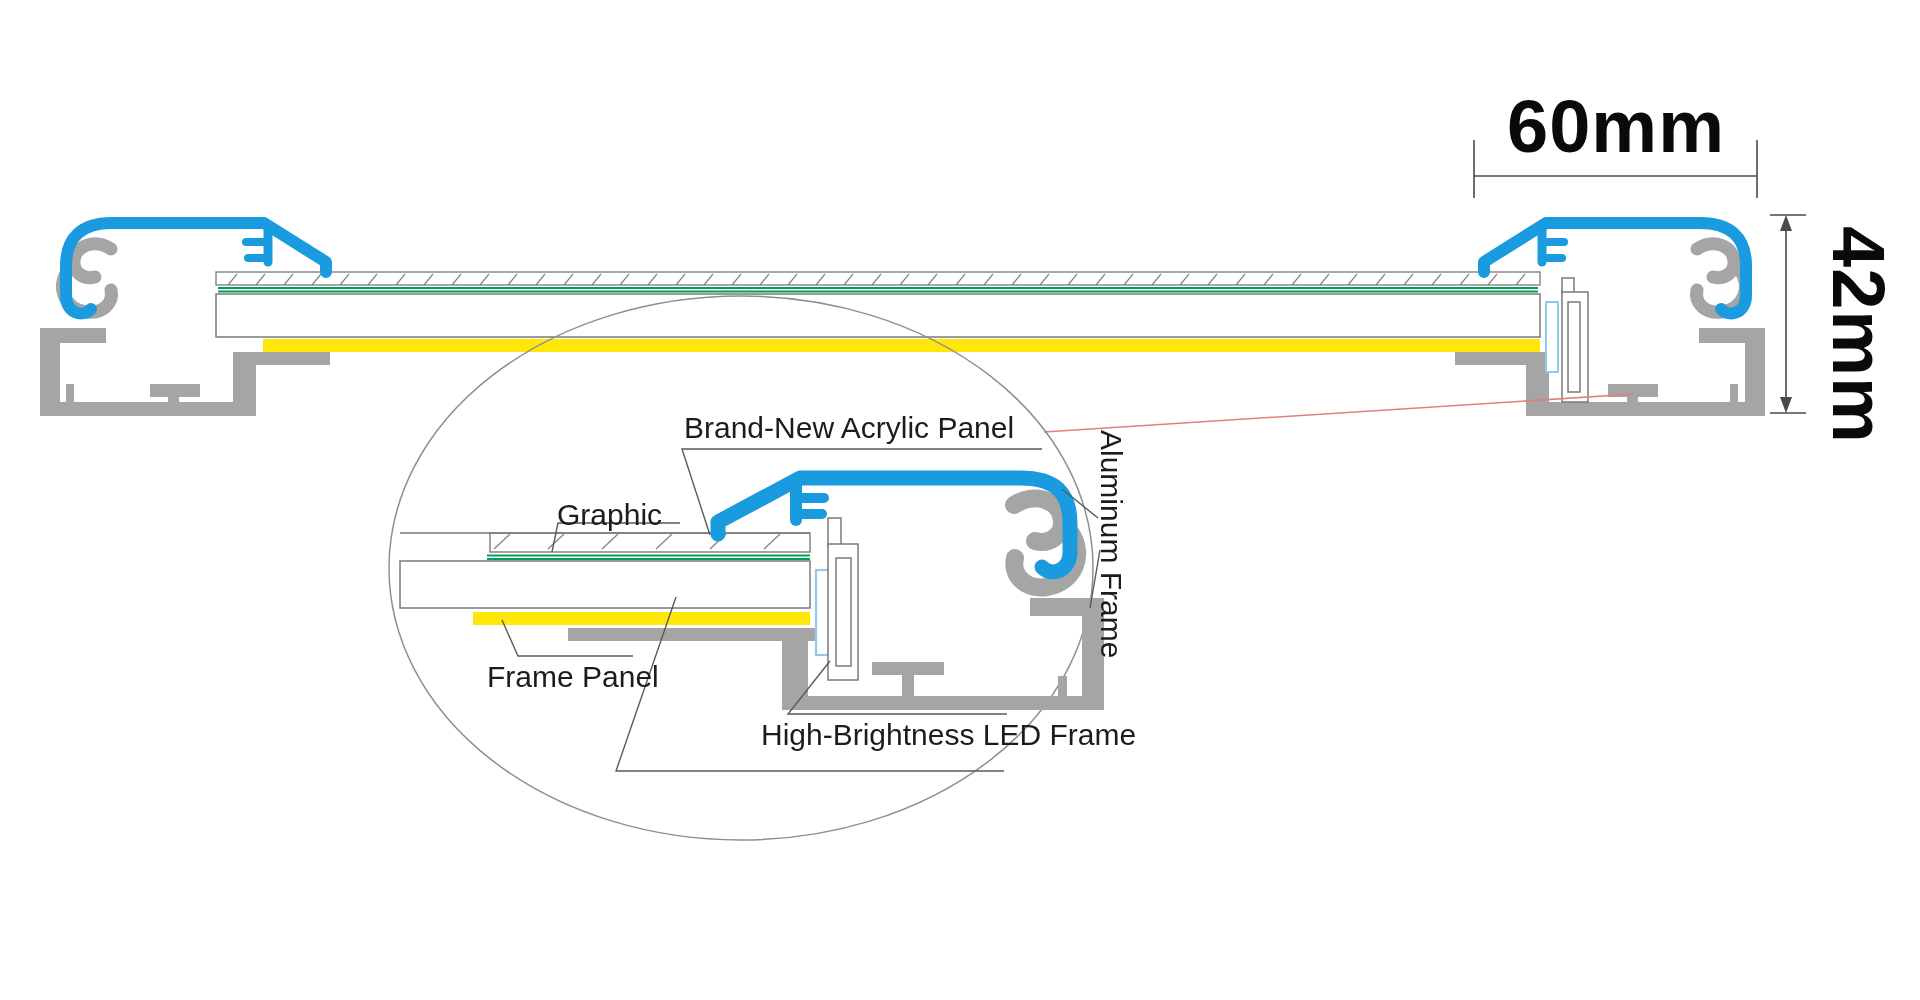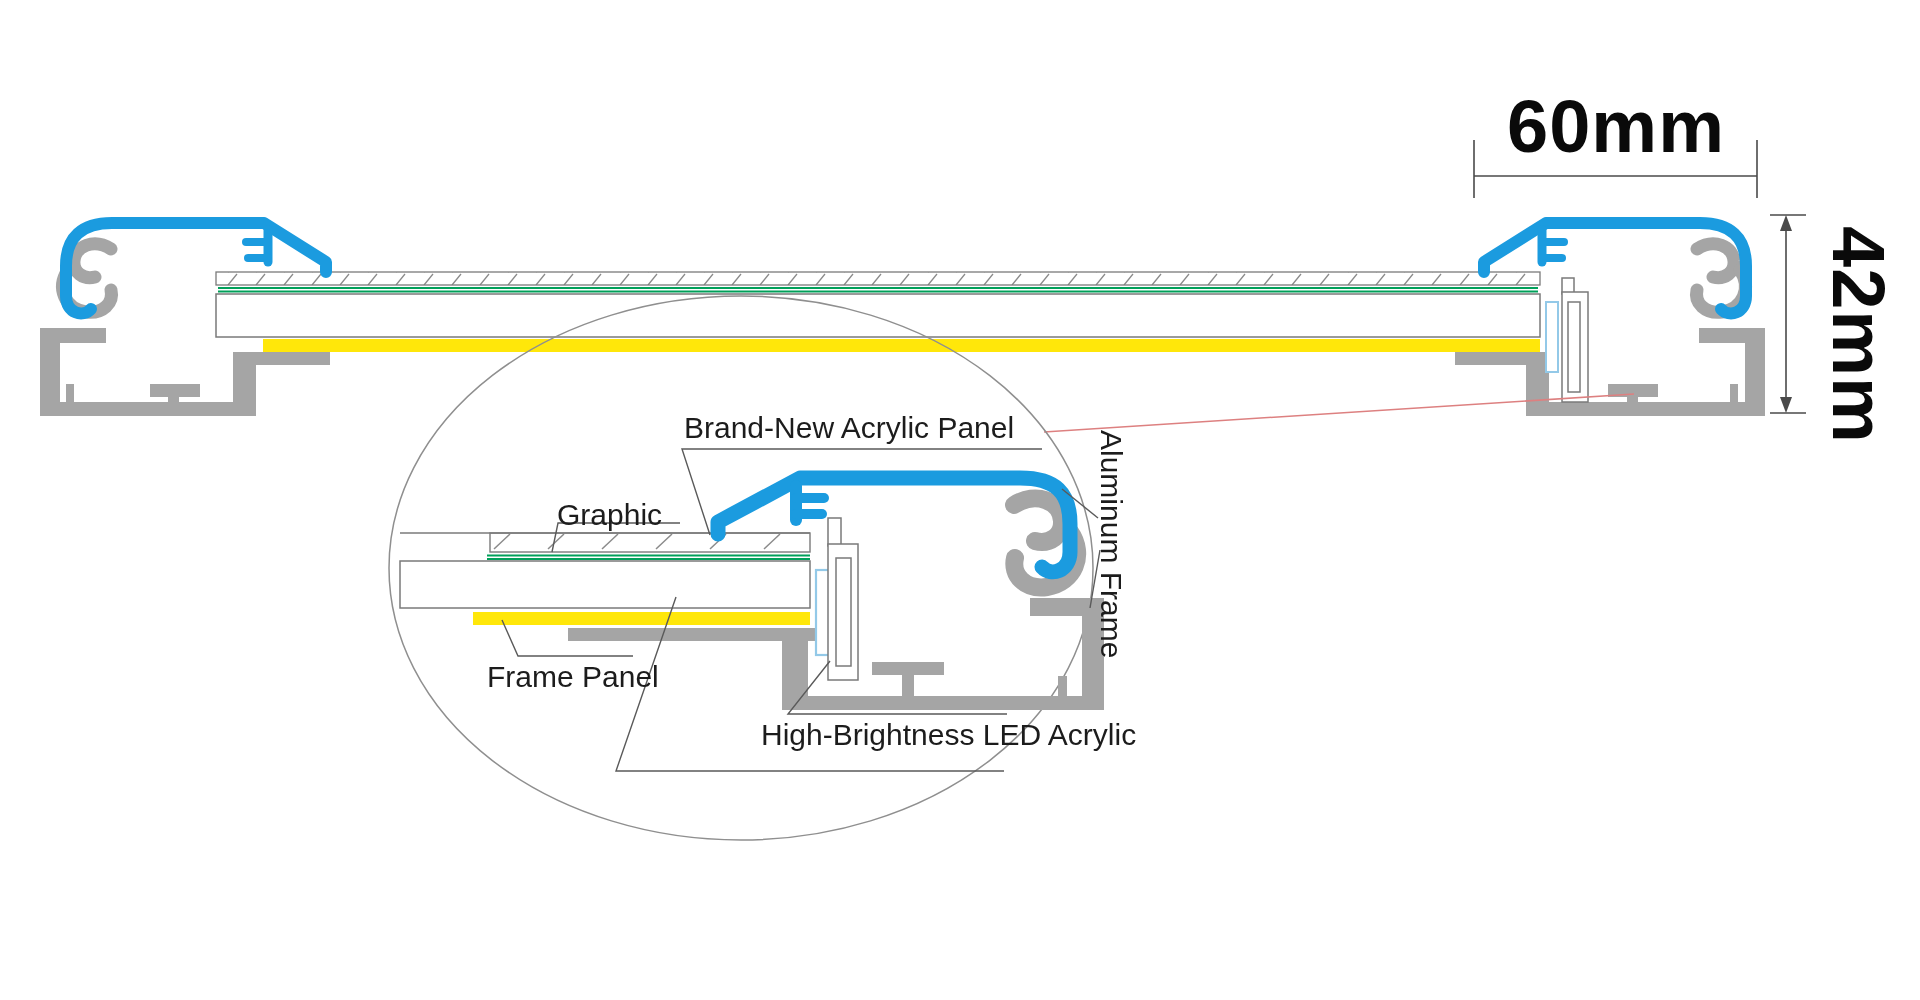--- a/index.html
+++ b/index.html
@@ -168,15 +168,15 @@
     <path class="leader" d="M 1090,608 L 1100,550"></path>
   </g>
 </svg>
 
   <div class="dim" id="dim-60">60mm</div>
   <div class="dim vertical" id="dim-42">42mm</div>
 
   <div class="label" id="label-acrylic">Brand-New Acrylic Panel</div>
   <div class="label" id="label-graphic">Graphic</div>
   <div class="label" id="label-back-panel">Frame Panel</div>
-  <div class="label" id="label-led">High-Brightness LED Acrylic</div>
+  <div class="label" id="label-led">High-Brightness LED Frame</div>
   <div class="label vertical" id="label-aluminum">Aluminum Frame</div>
 </div>
 
 </body></html>

